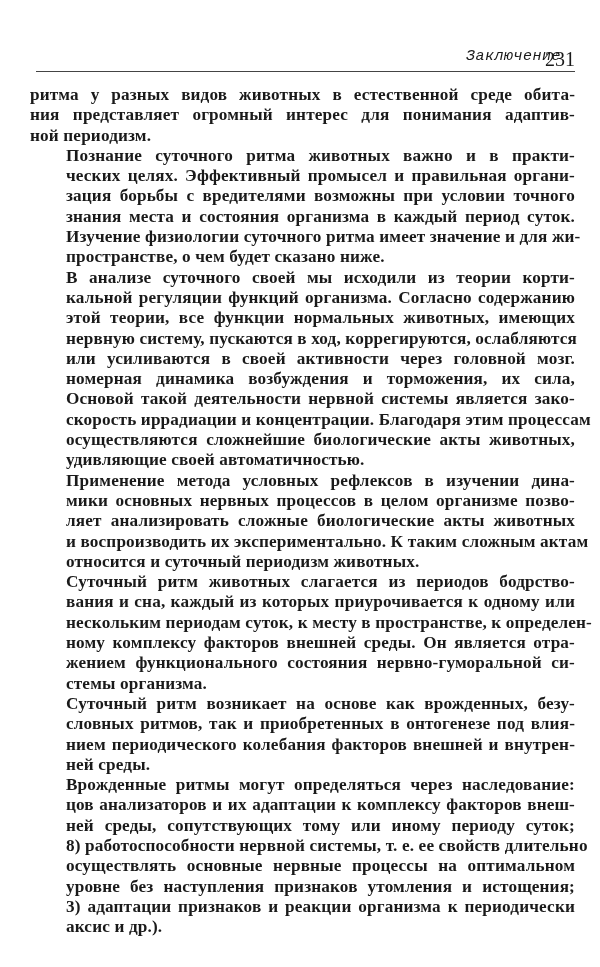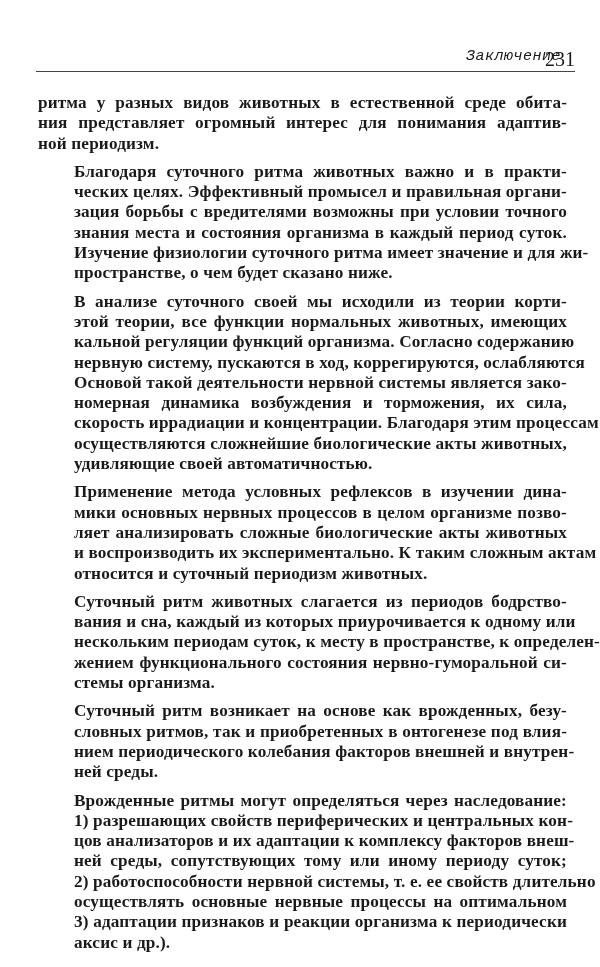--- a/index.html
+++ b/index.html
@@ -21,21 +21,21 @@
   }
   .head-rule {
     position: absolute; top: 71px; left: 6px; width: 539px; height: 0;
     border-top: 1.5px solid #444;
   }
   .body-text {
     position: absolute; top: 85px; left: 0; width: 545px;
     font-size: 17.2px; line-height: 20.3px; text-align: justify;
     font-weight: bold; letter-spacing: 0.15px;
   }
-  .body-text p { margin: 8px; text-indent: 0; }
+  .body-text p { margin: 0; text-indent: 0; }
   .body-text p.indent { text-indent: 36px; }
   .line { display: block; text-align: justify; text-align-last: justify; white-space: nowrap; }
   .line.last { text-align-last: left; }
 </style>
 </head>
 <body>
 
 <div class="page">
   <div class="running-head">
     <span class="running-title">Заключение</span>
@@ -43,62 +43,64 @@
   </div>
   <div class="head-rule"></div>
 
   <div class="body-text" id="body-text">
       <p>
         <span class="line">ритма у разных видов животных в естественной среде обита-</span>
         <span class="line">ния представляет огромный интерес для понимания адаптив-</span>
         <span class="line last">ной периодизм.</span>
       </p>
       <p class="indent">
-        <span class="line" style="text-indent: 36px;">Благодаря суточного ритма животных важно и в практи-</span>
+        <span class="line" style="text-indent: 36px;">Познание суточного ритма животных важно и в практи-</span>
         <span class="line">ческих целях. Эффективный промысел и правильная органи-</span>
         <span class="line">зация борьбы с вредителями возможны при условии точного</span>
         <span class="line">знания места и состояния организма в каждый период суток.</span>
         <span class="line">Изучение физиологии суточного ритма имеет значение и для жи-</span>
         <span class="line last">пространстве, о чем будет сказано ниже.</span>
       </p>
       <p class="indent">
         <span class="line" style="text-indent: 36px;">В анализе суточного своей мы исходили из теории корти-</span>
+        <span class="line">кальной регуляции функций организма. Согласно содержанию</span>
         <span class="line">этой теории, все функции нормальных животных, имеющих</span>
-        <span class="line">кальной регуляции функций организма. Согласно содержанию</span>
         <span class="line">нервную систему, пускаются в ход, коррегируются, ослабляются</span>
+        <span class="line">или усиливаются в своей активности через головной мозг.</span>
+        <span class="line">номерная динамика возбуждения и торможения, их сила,</span>
         <span class="line">Основой такой деятельности нервной системы является зако-</span>
-        <span class="line">номерная динамика возбуждения и торможения, их сила,</span>
         <span class="line">скорость иррадиации и концентрации. Благодаря этим процессам</span>
         <span class="line">осуществляются сложнейшие биологические акты животных,</span>
         <span class="line last">удивляющие своей автоматичностью.</span>
       </p>
       <p class="indent">
         <span class="line" style="text-indent: 36px;">Применение метода условных рефлексов в изучении дина-</span>
         <span class="line">мики основных нервных процессов в целом организме позво-</span>
         <span class="line">ляет анализировать сложные биологические акты животных</span>
         <span class="line">и воспроизводить их экспериментально. К таким сложным актам</span>
         <span class="line last">относится и суточный периодизм животных.</span>
       </p>
       <p class="indent">
         <span class="line" style="text-indent: 36px;">Суточный ритм животных слагается из периодов бодрство-</span>
         <span class="line">вания и сна, каждый из которых приурочивается к одному или</span>
         <span class="line">нескольким периодам суток, к месту в пространстве, к определен-</span>
+        <span class="line">ному комплексу факторов внешней среды. Он является отра-</span>
         <span class="line">жением функционального состояния нервно-гуморальной си-</span>
         <span class="line last">стемы организма.</span>
       </p>
       <p class="indent">
         <span class="line" style="text-indent: 36px;">Суточный ритм возникает на основе как врожденных, безу-</span>
         <span class="line">словных ритмов, так и приобретенных в онтогенезе под влия-</span>
         <span class="line">нием периодического колебания факторов внешней и внутрен-</span>
         <span class="line last">ней среды.</span>
       </p>
       <p class="indent">
         <span class="line" style="text-indent: 36px; font-family: Liberation Serif, serif;">Врожденные ритмы могут определяться через наследование:</span>
-        <span class="line">1) разрешающих свойств периферических и центральных кон-</span>
         <span class="line">цов анализаторов и их адаптации к комплексу факторов внеш-</span>
         <span class="line">ней среды, сопутствующих тому или иному периоду суток;</span>
-        <span class="line">2) работоспособности нервной системы, т. е. ее свойств длительно</span>
+        <span class="line">8) работоспособности нервной системы, т. е. ее свойств длительно</span>
         <span class="line">осуществлять основные нервные процессы на оптимальном</span>
+        <span class="line">уровне без наступления признаков утомления и истощения;</span>
         <span class="line">3) адаптации признаков и реакции организма к периодически</span>
         <span class="line last">аксис и др.).</span>
       </p>
     </div>
 </div>
 
 </body></html>

